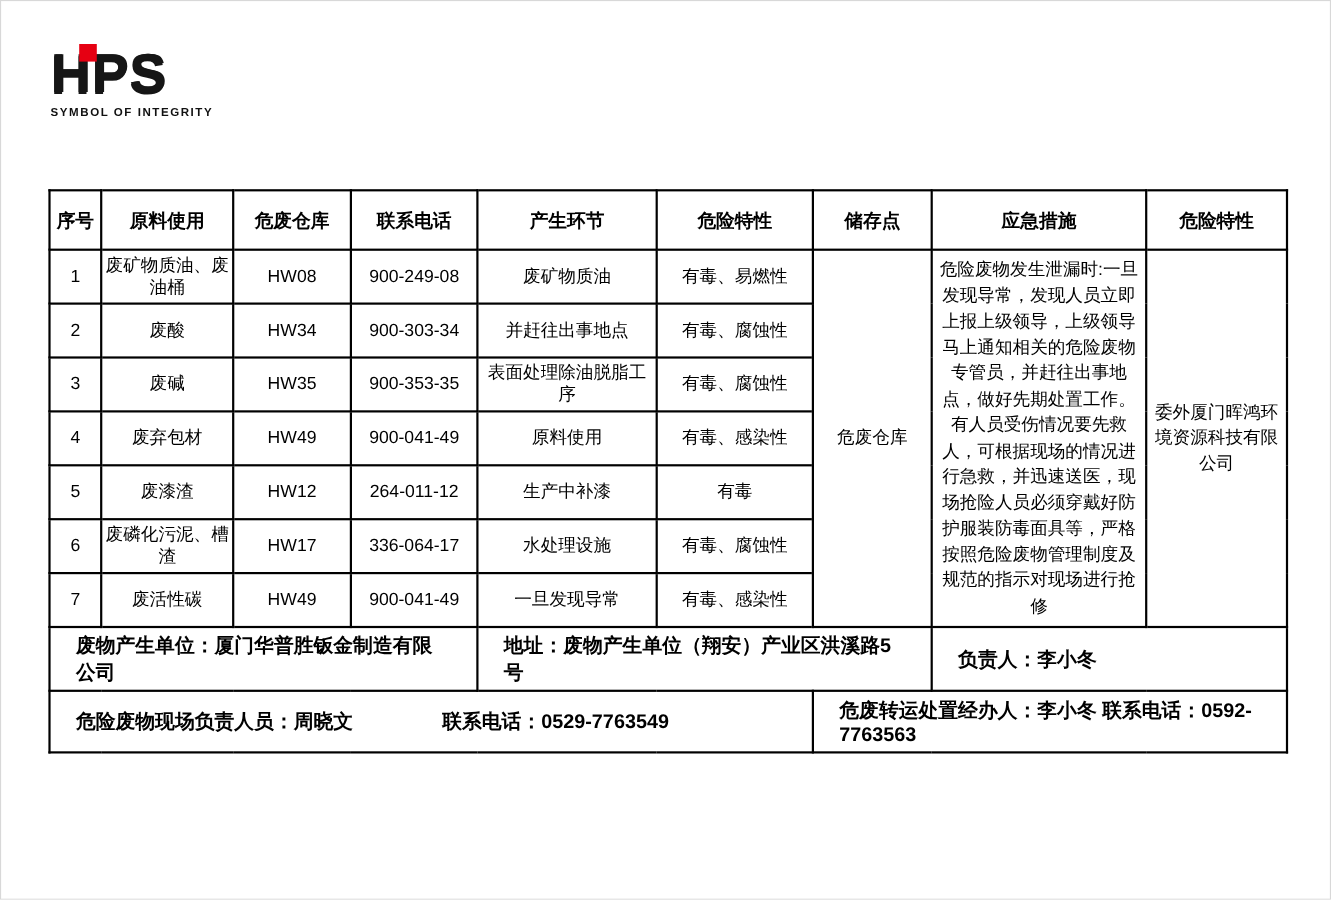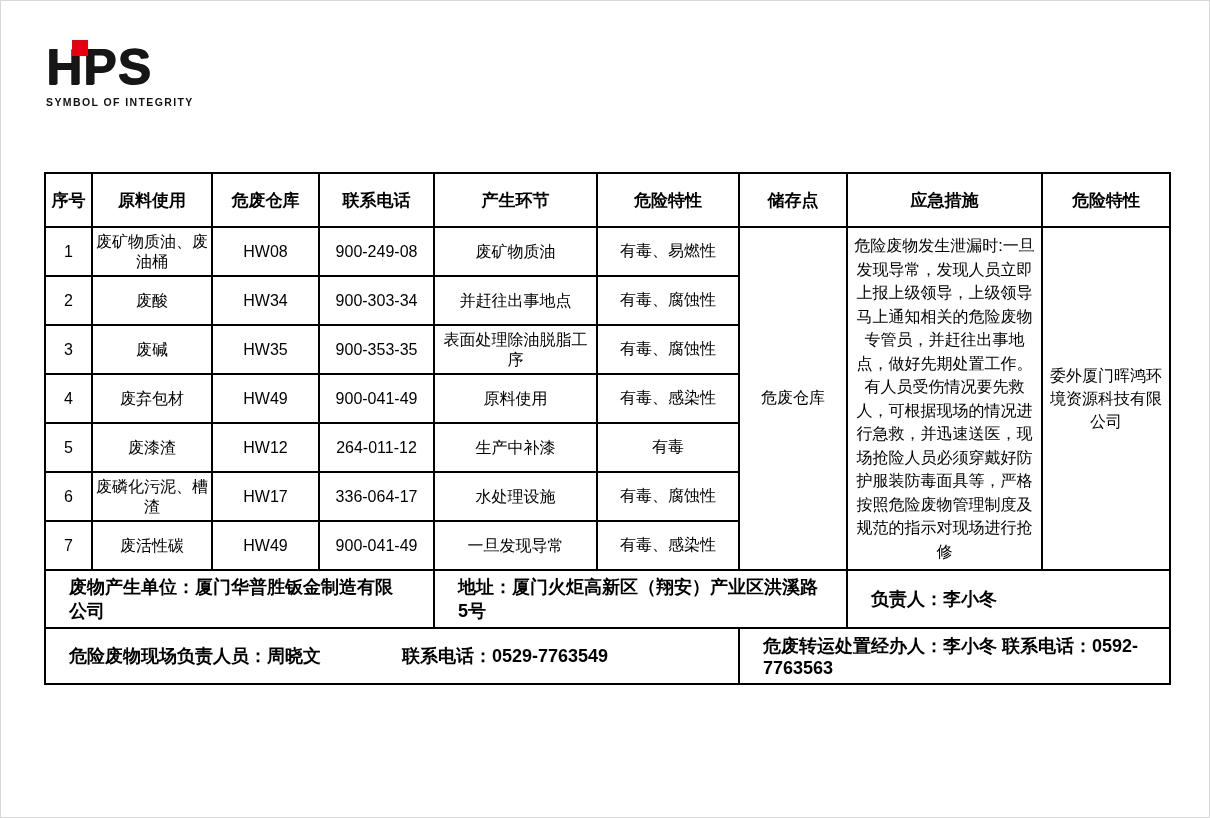--- a/index.html
+++ b/index.html
@@ -150,21 +150,21 @@
       <tr class="data-row">
         <td>7</td>
         <td class="name">废活性碳</td>
         <td>HW49</td>
         <td>900-041-49</td>
         <td class="stage">一旦发现导常</td>
         <td>有毒、感染性</td>
       </tr>
       <tr class="footer-row fr1">
         <td colspan="4">废物产生单位：厦门华普胜钣金制造有限公司</td>
-        <td colspan="3">地址：厦门火炬高新区（翔安）产业区洪溪路5号</td>
+        <td colspan="3">地址：废物产生单位（翔安）产业区洪溪路5号</td>
         <td colspan="2">负责人：李小冬</td>
       </tr>
       <tr class="footer-row fr2">
         <td colspan="6">
           <span>危险废物现场负责人员：周晓文</span>
           <span class="phone-gap">联系电话：0529-7763549</span>
         </td>
         <td colspan="3">危废转运处置经办人：李小冬 联系电话：0592-7763563</td>
       </tr>
     </tbody>

